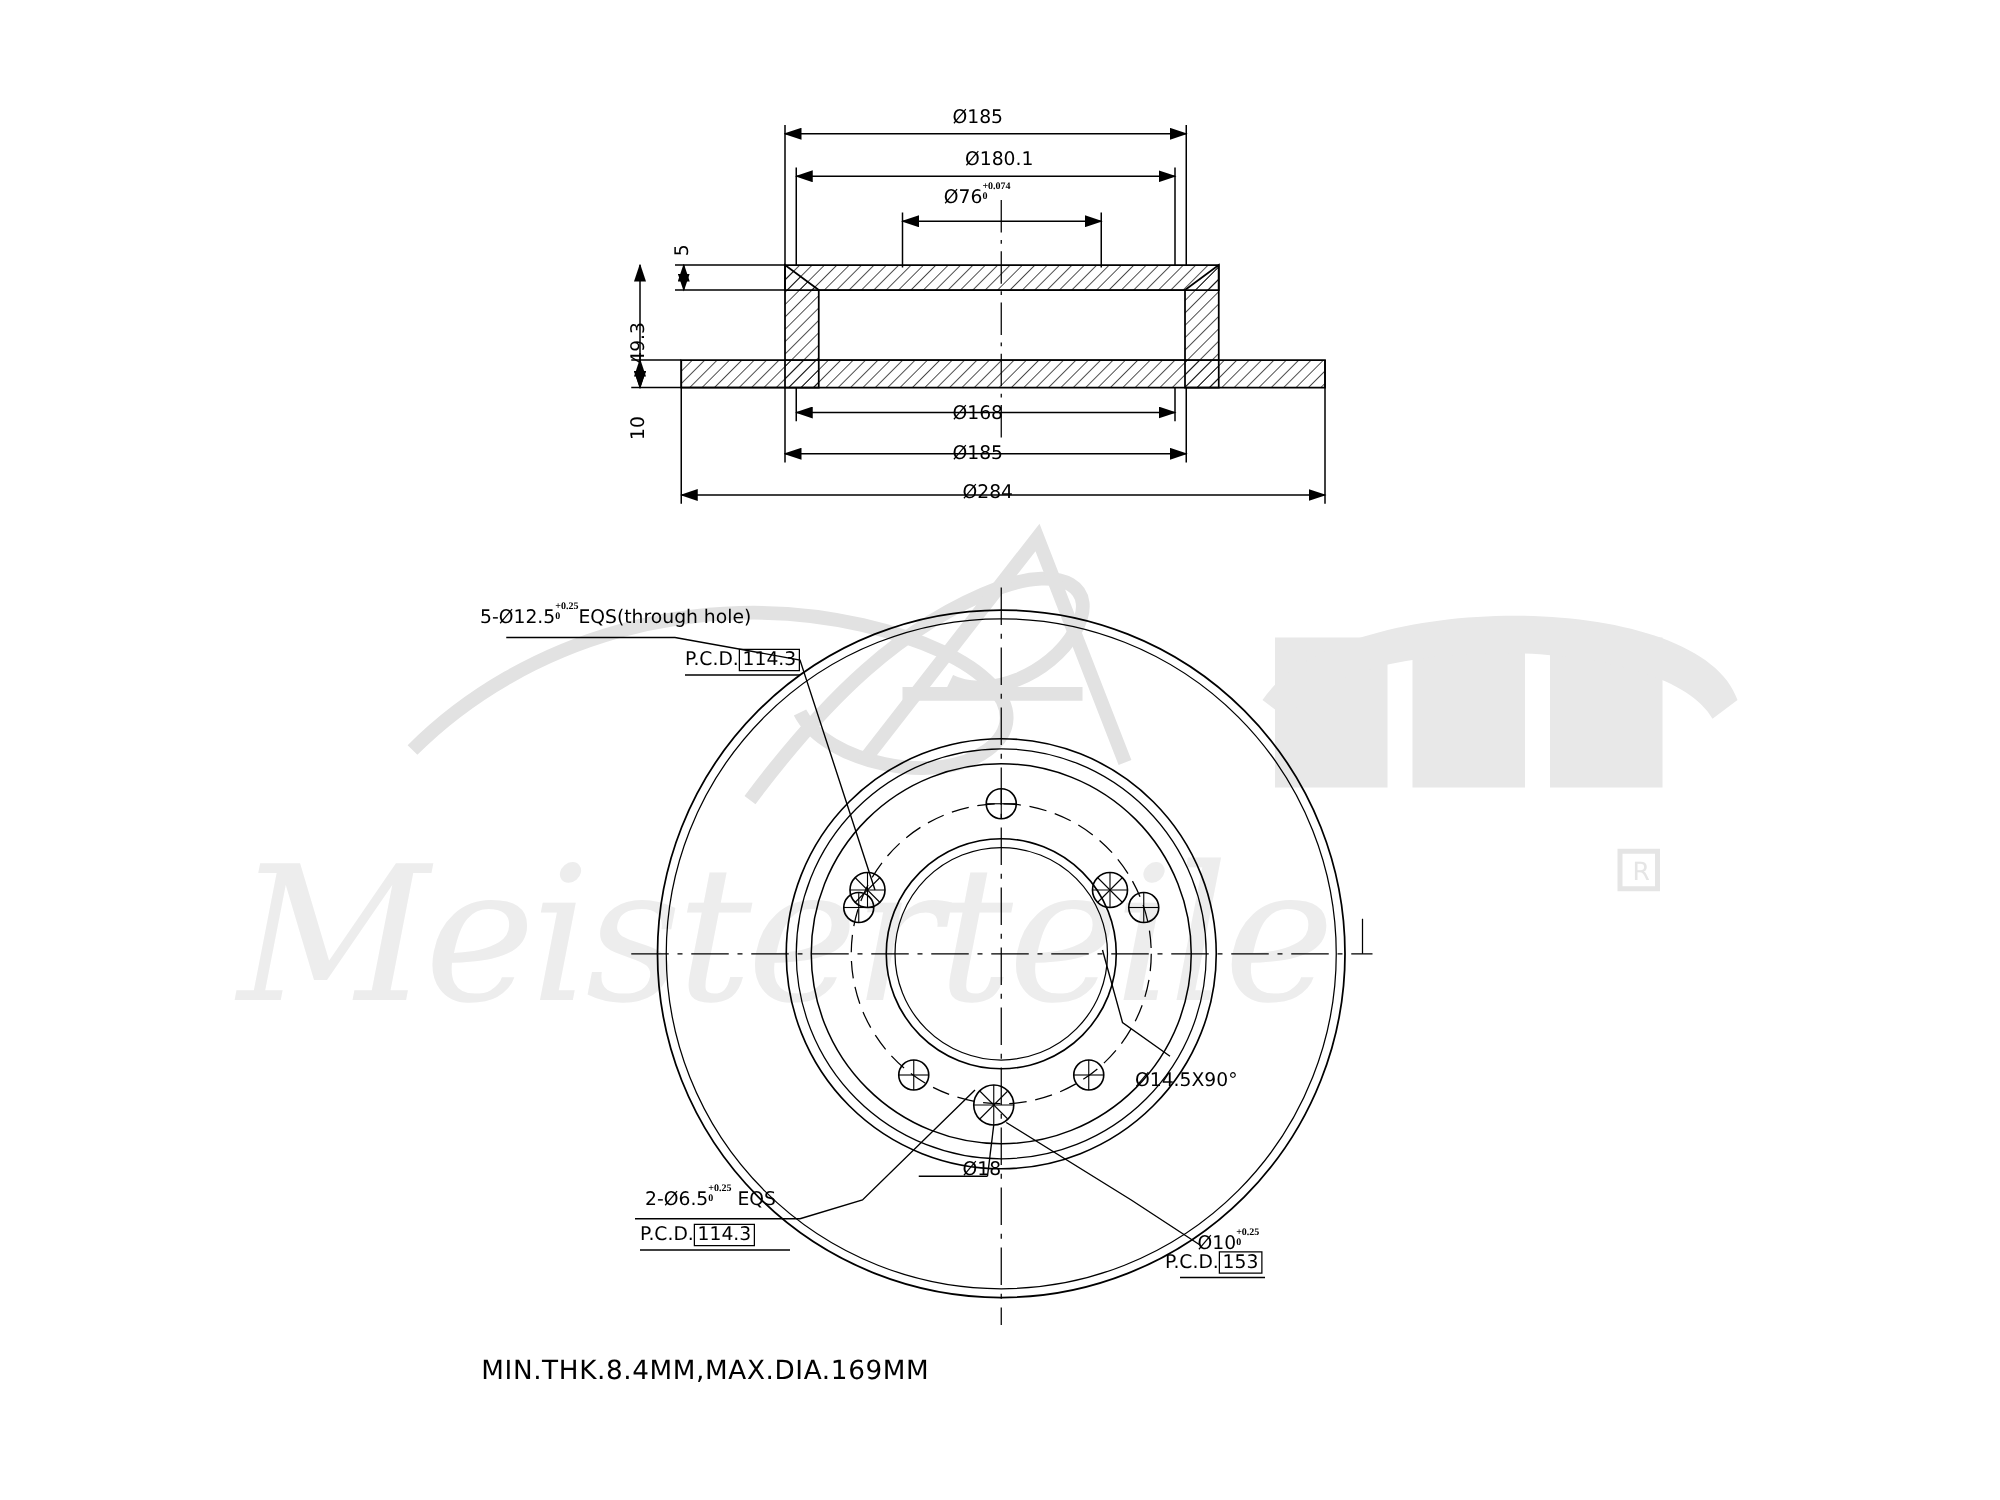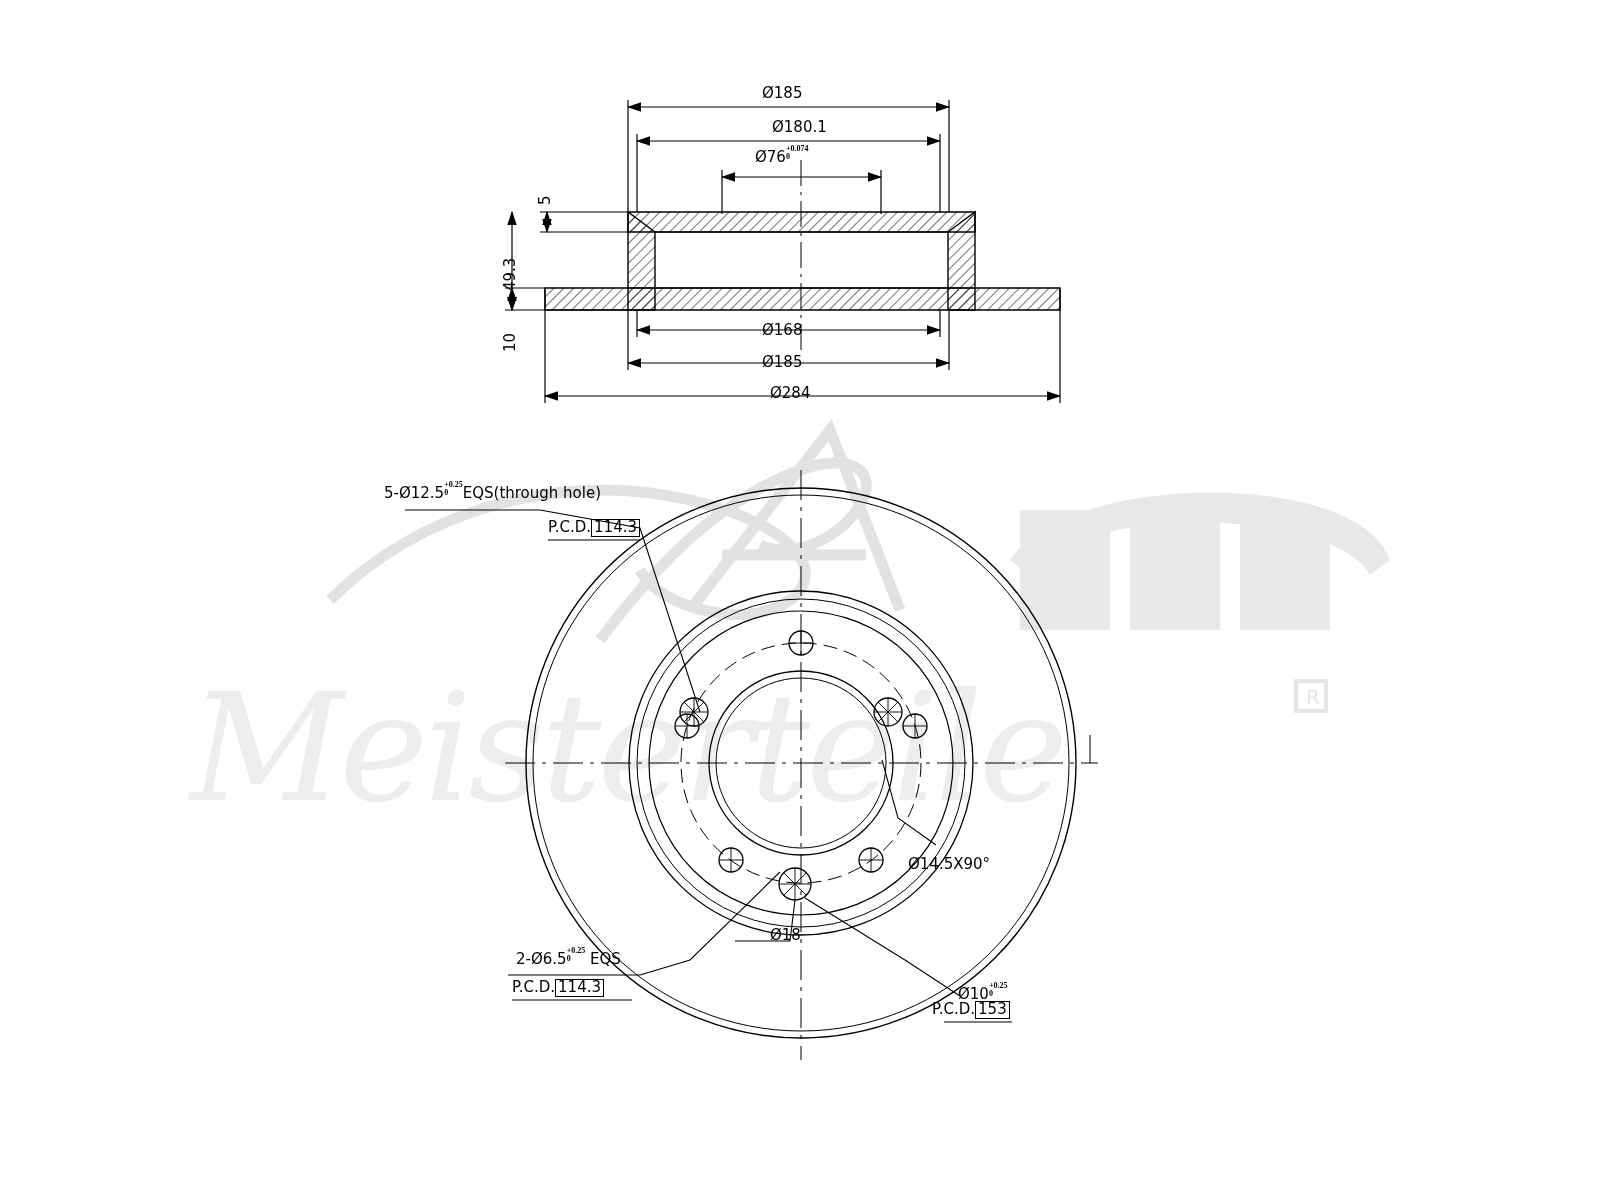--- a/index.html
+++ b/index.html
@@ -289,14 +289,15 @@
 
   <div class="lbl" style="left:770px; top:928px;">Ø18</div>
 
   <div class="lbl" style="left:958px; top:985px;">
     <span>Ø10</span><span class="tol"><span class="t">+0.25</span><span class="b">0</span></span>
   </div>
   <div class="lbl" style="left:932px; top:1001px;">
     <span>P.C.D.</span><span class="boxnum">153</span>
   </div>
 
+  <div class="bottomnote">MIN.THK.8.4MM,MAX.DIA.169MM</div>
 
 </div>
 
 </body></html>

